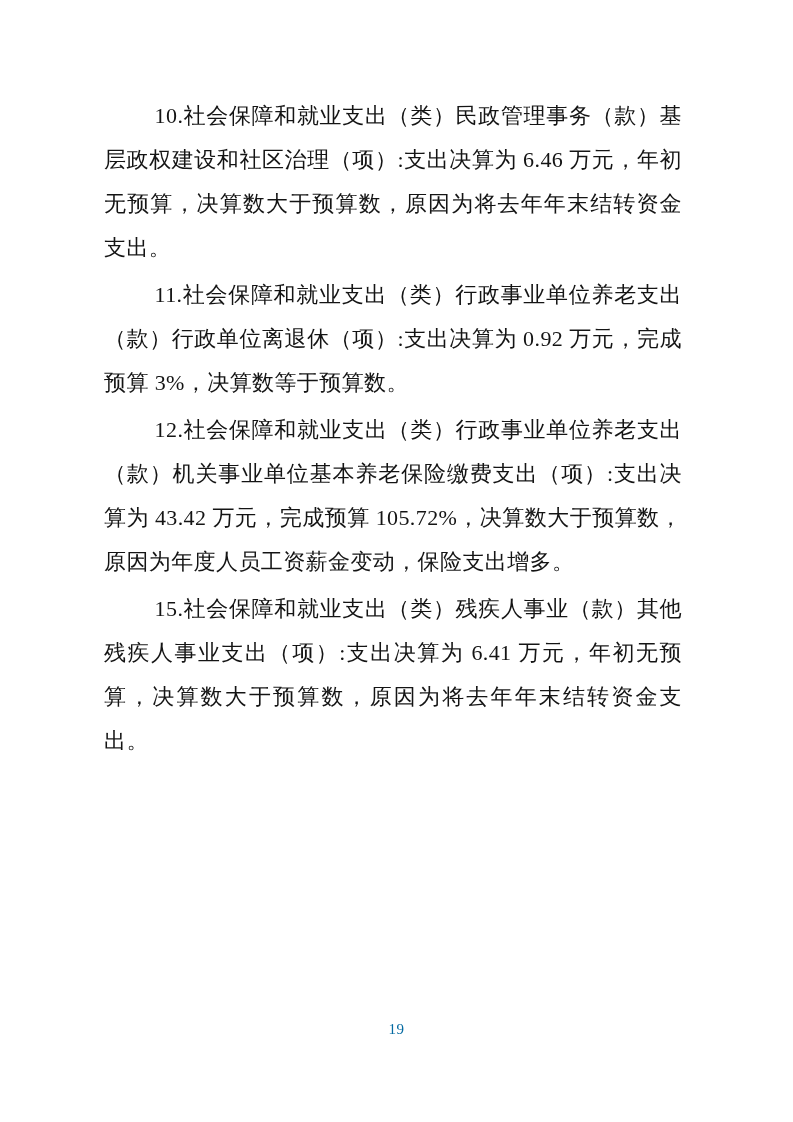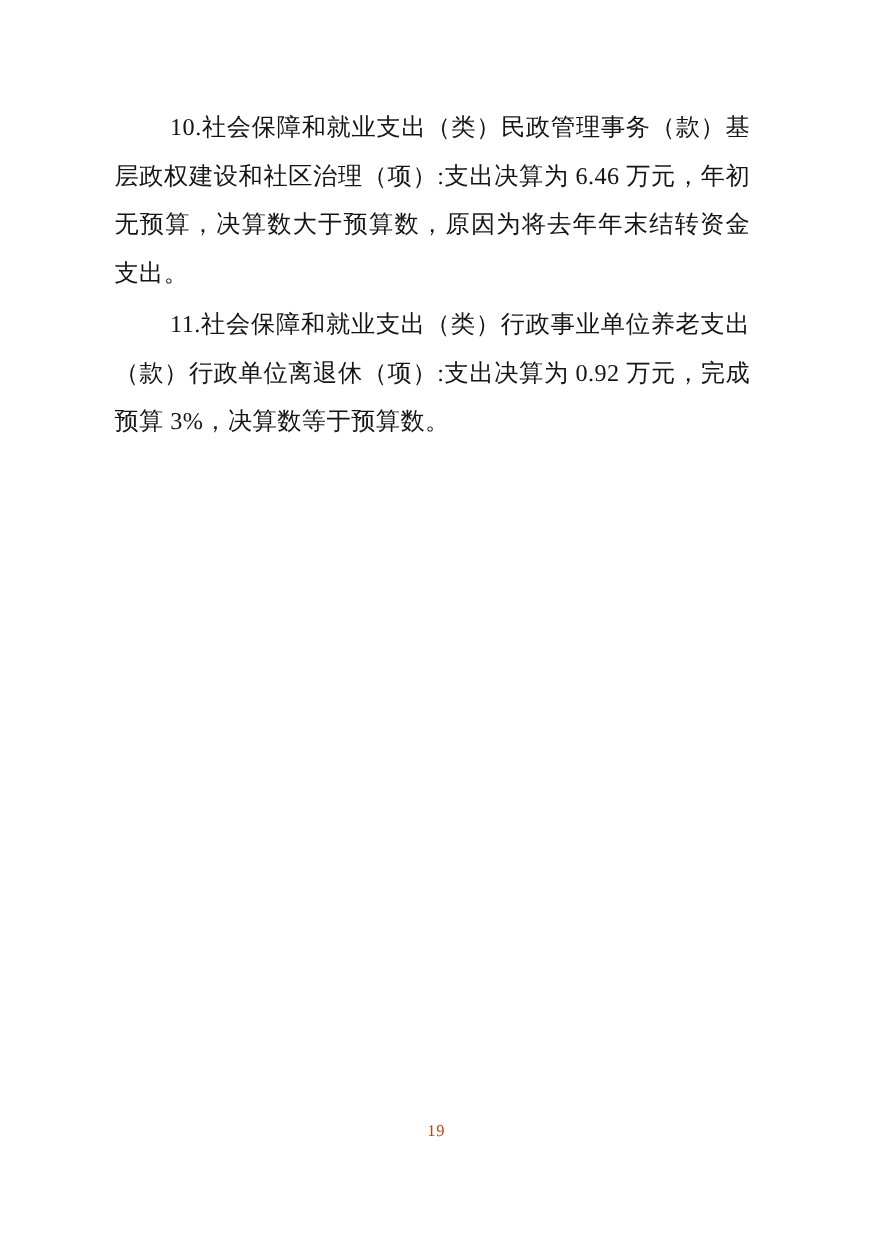--- a/index.html
+++ b/index.html
@@ -37,25 +37,27 @@
     word-break: break-all;
   }
   .page-number {
     position: absolute;
     left: 0;
     right: 0;
     top: 1021px;
     text-align: center;
     font-size: 15px;
     letter-spacing: 0.5px;
-    color: #c2410c;
+    color: #0369a1;
   }
 </style>
 </head>
 <body>
 
 <div class="page">
   <div class="doc-content">
     <p class="para">10.社会保障和就业支出（类）民政管理事务（款）基层政权建设和社区治理（项）:支出决算为 6.46 万元，年初无预算，决算数大于预算数，原因为将去年年末结转资金支出。</p>
     <p class="para">11.社会保障和就业支出（类）行政事业单位养老支出（款）行政单位离退休（项）:支出决算为 0.92 万元，完成预算 3%，决算数等于预算数。</p>
+    <p class="para">12.社会保障和就业支出（类）行政事业单位养老支出（款）机关事业单位基本养老保险缴费支出（项）:支出决算为 43.42 万元，完成预算 105.72%，决算数大于预算数，原因为年度人员工资薪金变动，保险支出增多。</p>
+    <p class="para">15.社会保障和就业支出（类）残疾人事业（款）其他残疾人事业支出（项）:支出决算为 6.41 万元，年初无预算，决算数大于预算数，原因为将去年年末结转资金支出。</p>
   </div>
   <div class="page-number">19</div>
 </div>
 
 </body></html>

